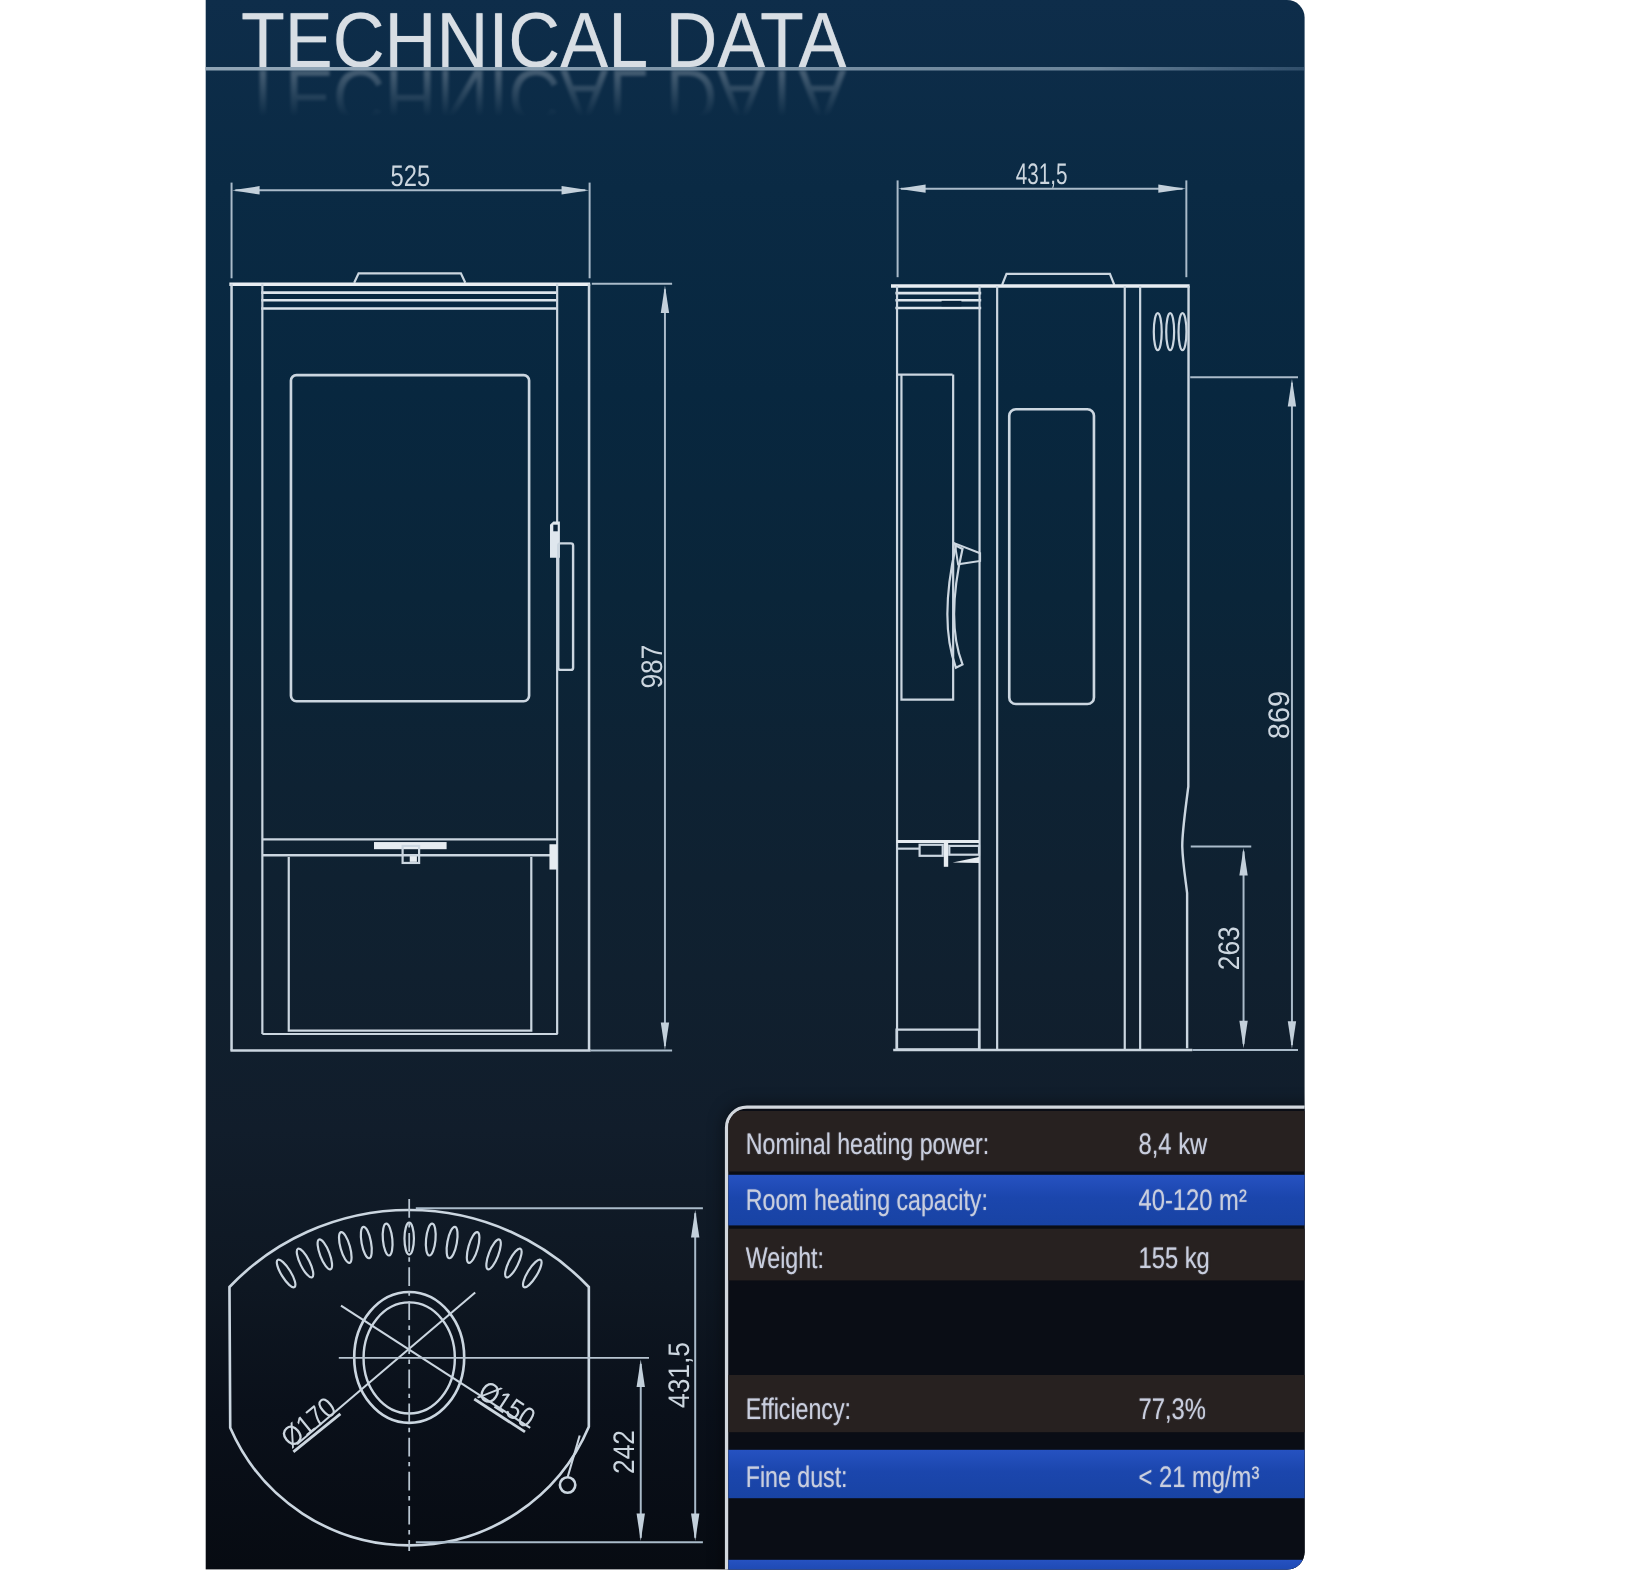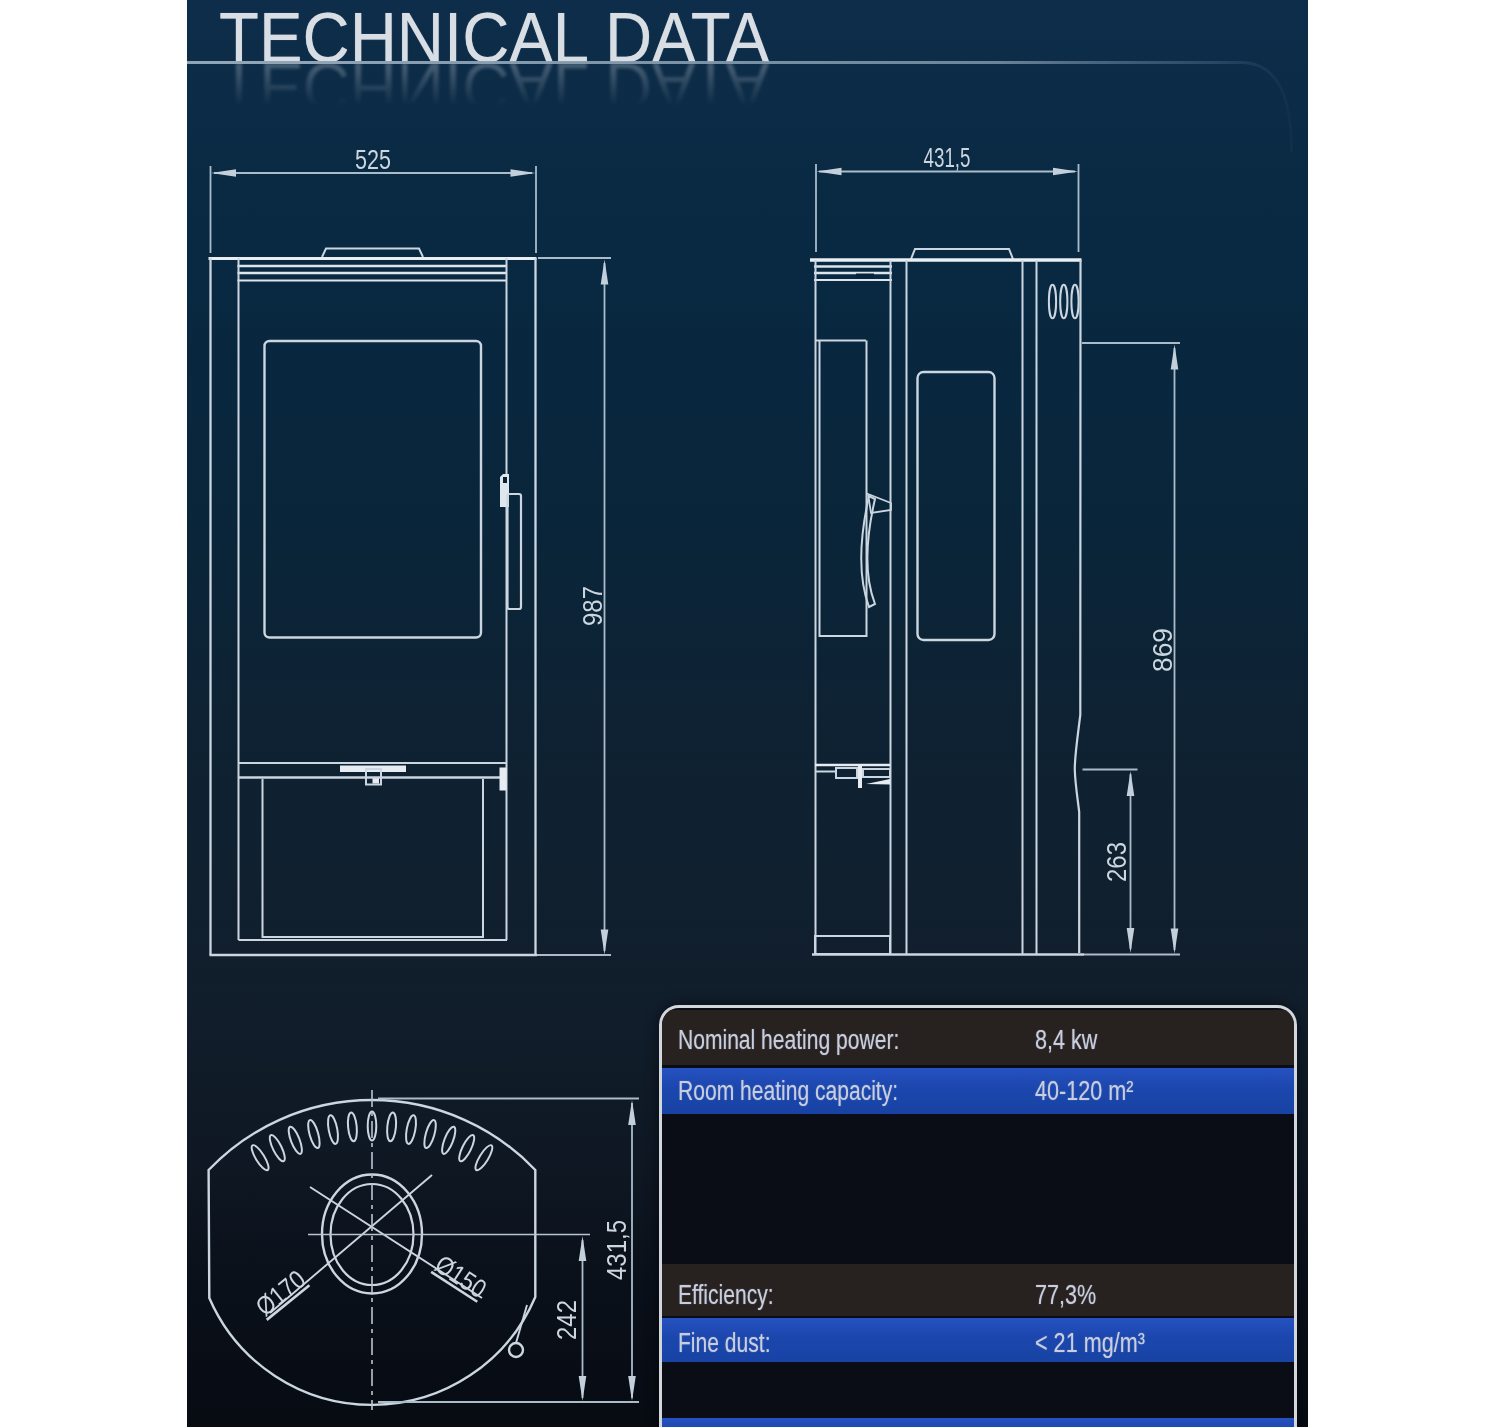--- a/index.html
+++ b/index.html
@@ -1,16 +1,16 @@
 <!DOCTYPE html>
 <html><head>
 <meta charset="utf-8">
 <style>
 html,body{margin:0;padding:0;background:#fff;}
-#page{position:relative;width:1308px;height:1427px;overflow:hidden;background:#fff;font-family:"Liberation Sans",sans-serif;}
+#page{position:relative;width:1186px;height:1427px;overflow:hidden;background:#fff;font-family:"Liberation Sans",sans-serif;border-radius:16px;}
 #content{position:absolute;left:187px;top:0;width:1123px;height:1427px;
 background:linear-gradient(180deg,#0e2d4a 0%,#0a2a44 12%,#08273f 25%,#0a2539 38%,#0e2233 50%,#10202f 62%,#111d2b 72%,#0e1722 82%,#0a101a 90%,#070b12 100%);}
 #title{position:absolute;left:219px;top:-3px;width:900px;color:#d8dee4;font-size:71px;letter-spacing:0;transform:scaleX(0.92);transform-origin:left top;text-shadow:0 0 1px rgba(230,238,245,.5);}
 #titlerefl{position:absolute;left:219px;top:49px;width:900px;height:76px;line-height:76px;color:#b9c3cc;font-size:71px;letter-spacing:0;
 transform:scaleX(0.92) scaleY(-1);transform-origin:left center;opacity:.34;filter:blur(1.5px);
 -webkit-mask-image:linear-gradient(180deg,rgba(0,0,0,0) 0%,rgba(0,0,0,0) 25%,rgba(0,0,0,.9) 75%,rgba(0,0,0,.9) 100%);
 mask-image:linear-gradient(180deg,rgba(0,0,0,0) 0%,rgba(0,0,0,0) 25%,rgba(0,0,0,.9) 75%,rgba(0,0,0,.9) 100%);}
 svg{position:absolute;left:0;top:0;opacity:.999;}
 #tbl{position:absolute;left:659px;top:1005px;width:632px;height:440px;border:3px solid #d2d7dd;border-radius:20px;background:#0a0d15;overflow:hidden;box-shadow:0 0 14px rgba(0,0,0,.5);}
 .row{position:absolute;left:0;width:100%;color:#c9cede;font-size:27px;text-shadow:0 0 1.5px rgba(190,198,218,.55);}
@@ -254,23 +254,27 @@
 <div class="row dark" style="top:2px;height:55px;">
         <span class="lab" style="top:17px;">Nominal heating power:</span>
         <span class="val" style="top:17px;">8,4 kw</span>
       </div>
 
 <div class="row blue" style="top:60px;height:46px;">
         <span class="lab" style="top:10px;">Room heating capacity:</span>
         <span class="val" style="top:10px;">40-120 m²</span>
       </div>
 
-
-
-<div class="row dark" style="top:256px;height:52px;">
+<div class="row dark" style="top:109px;height:47px;">
+        <span class="lab" style="top:14px;">Weight:</span>
+        <span class="val" style="top:14px;">155 kg</span>
+      </div>
+
+
+<div class="row dark" style="top:242px;height:52px;">
         <span class="lab" style="top:18px;">Efficiency:</span>
         <span class="val" style="top:18px;">77,3%</span>
       </div>
 
 <div class="row blue" style="top:310px;height:44px;padding-left:20px;">
         <span class="lab" style="top:12px;">Fine dust:</span>
         <span class="val" style="top:12px;">&lt; 21 mg/m³</span>
       </div>
 
 

